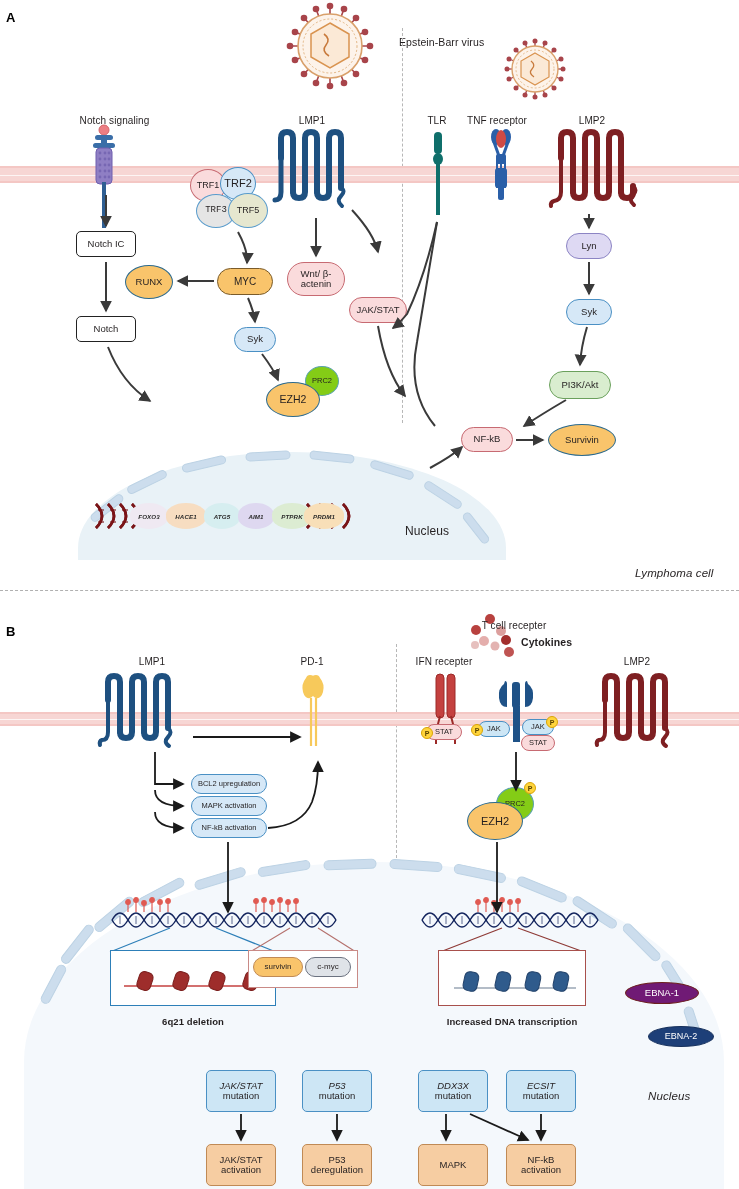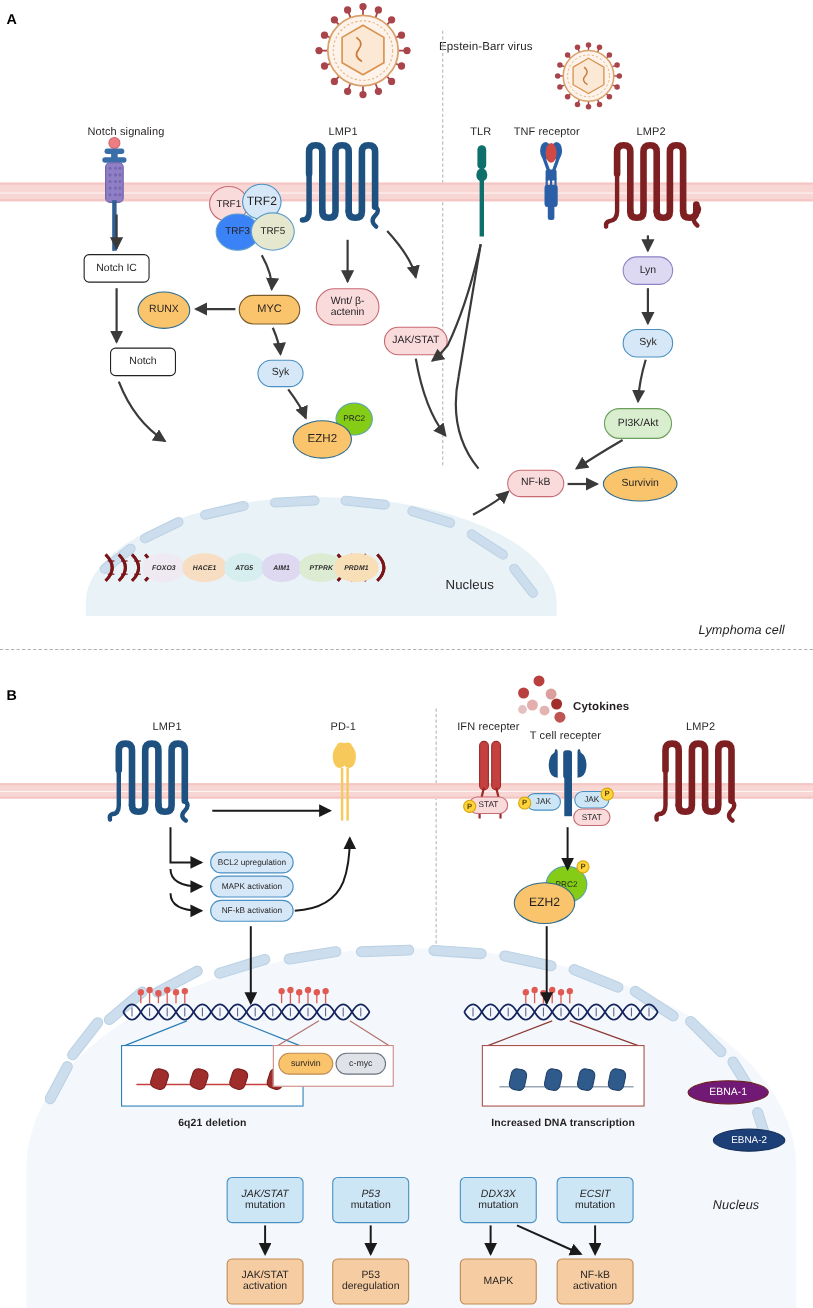--- a/index.html
+++ b/index.html
@@ -53,21 +53,21 @@
     text-align:center; font-size:9.5px; line-height:1.1;
     border:1.3px solid #4a4a4a; background:#fff; border-radius:9px;
     padding:1px 2px;
   }
   .node.round { border-radius:50%; }
   .node.pill  { border-radius:999px; }
   .node.rect  { border-radius:5px; }
   .n-orange { background:#f9c46b; border-color:#2b6a8f; }
   .n-orange2{ background:#f9c46b; border-color:#7a5b2a; }
   .n-blue   { background:#d6e8f7; border-color:#4a90c4; }
-  .n-lblue  { background:#3b82f6; border-color:#5a9ccc; }
+  .n-lblue  { background:#e5e5e5; border-color:#5a9ccc;font-family:Liberation Mono, monospace; }
   .n-pink   { background:#fadbdc; border-color:#c76a72; }
   .n-purple { background:#ded9f3; border-color:#8c84c4; }
   .n-green  { background:#d9edcf; border-color:#6aa05c; }
   .n-teal   { background:#84cc16; border-color:#5ba3ad; }
   .n-white  { background:#fff; border-color:#222; }
   .n-peach  { background:#f6cda2; border-color:#c08a55; }
   .n-skyb   { background:#cde6f5; border-color:#4a90c4; }
   .n-grey   { background:#dfe3e8; border-color:#6b7280; }
   .n-dark-red{ background:#701a75; border-color:#6d1f1e; color:#fff; }
   .n-dark-blue{ background:#1d3f78; border-color:#16305c; color:#fff; }
@@ -280,21 +280,21 @@
       <path d="M5,28 L5,8 q0,-6 6,-6 q6,0 6,6 L17,62"></path>
       <path d="M17,62 q0,6 6,6 q6,0 6,-6 L29,8 q0,-6 6,-6 q6,0 6,6 L41,62"></path>
       <path d="M41,62 q0,6 6,6 q6,0 6,-6 L53,8 q0,-6 6,-6 q6,0 6,6 L65,62"></path>
       <path d="M65,62 q0,6 6,6 q6,0 6,-6 L77,56"></path>
     </g>
     <path d="M5,28 L5,62 q0,8 -7,9 q-4,1 -3,5" fill="none" stroke="#7e1f22" stroke-width="4" stroke-linecap="round"></path>
     <path d="M77,56 q5,4 0,9 q-5,5 1,10" fill="none" stroke="#7e1f22" stroke-width="4" stroke-linecap="round"></path>
   </svg>
 
   <div class="node rect n-white" style="left:76px; top:231px; width:60px; height:26px;">Notch IC</div>
-  <div class="node rect n-white" style="left:76px; top:316px; width:60px; height:26px;margin-left:24px;">Notch</div>
+  <div class="node rect n-white" style="left:76px; top:316px; width:60px; height:26px;">Notch</div>
   <div class="node round n-orange" style="left:125px; top:265px; width:48px; height:34px;">RUNX</div>
   <div class="node pill n-orange2" style="left:217px; top:268px; width:56px; height:27px; font-size:10px;">MYC</div>
 
   <div class="node pill n-pink" style="left:287px; top:262px; width:58px; height:34px; flex-direction:column;">
     <span class="two-line">Wnt/ β-</span>
     <span class="two-line">actenin</span>
   </div>
 
   <div class="node pill n-pink" style="left:349px; top:297px; width:58px; height:26px;">JAK/STAT</div>
   <div class="node pill n-blue" style="left:234px; top:327px; width:42px; height:25px;">Syk</div>
@@ -426,21 +426,21 @@
     <circle cx="15" cy="37" r="4" fill="#e0b0ae" opacity=".8"></circle>
   </svg>
 
   <div class="vdash" style="left:396px; top:644px; height:425px;"></div>
 
   <div class="membrane" style="top:712px; height:14px;"></div>
 
   <div class="lbl center" style="left:152px; top:656px;">LMP1</div>
   <div class="lbl center" style="left:312px; top:656px;">PD-1</div>
   <div class="lbl center" style="left:444px; top:656px;">IFN recepter</div>
-  <div class="lbl center" style="left:514px; top:664px;">T cell recepter</div>
+  <div class="lbl center" style="left:514px; top:620px;">T cell recepter</div>
   <div class="lbl center" style="left:637px; top:656px;">LMP2</div>
 
   <svg class="abs" style="left:103px; top:674px;" width="80" height="78">
     <g fill="none" stroke="#1e5080" stroke-width="6" stroke-linecap="round">
       <path d="M5,26 L5,8 q0,-6 6,-6 q6,0 6,6 L17,58"></path>
       <path d="M17,58 q0,6 6,6 q6,0 6,-6 L29,8 q0,-6 6,-6 q6,0 6,6 L41,58"></path>
       <path d="M41,58 q0,6 6,6 q6,0 6,-6 L53,8 q0,-6 6,-6 q6,0 6,6 L65,54"></path>
     </g>
     <path d="M5,26 L5,58 q0,8 -6,8 q-3,1 -2,5" fill="none" stroke="#1e5080" stroke-width="4" stroke-linecap="round"></path>
     <path d="M65,54 q5,4 0,9 q-5,5 1,9" fill="none" stroke="#1e5080" stroke-width="4" stroke-linecap="round"></path>

